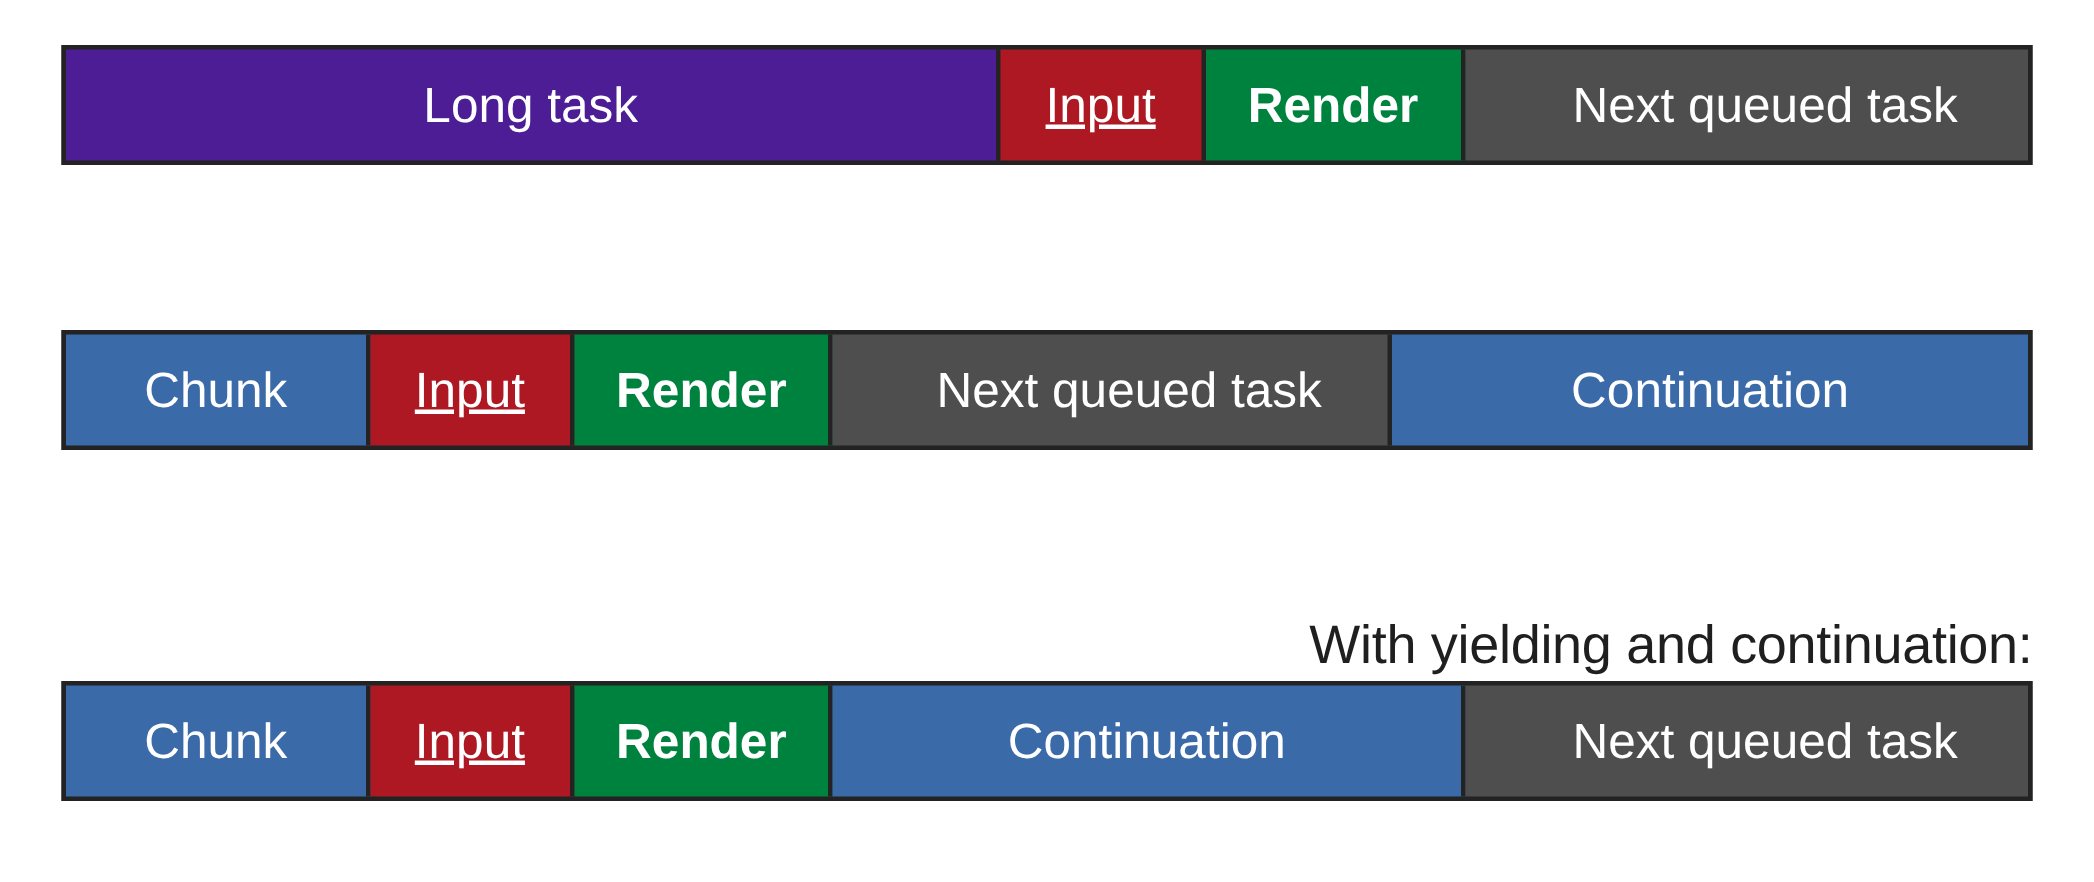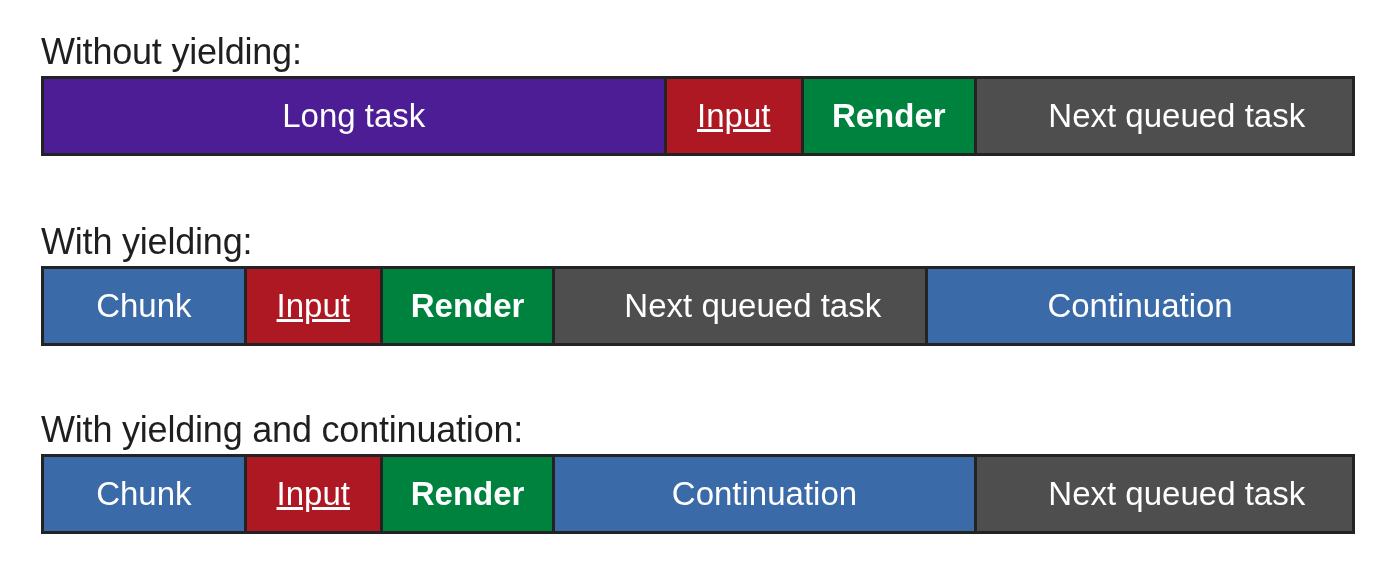--- a/index.html
+++ b/index.html
@@ -24,21 +24,21 @@
 
   .row {
     position: absolute;
     left: 41px;
     width: 1314px;
   }
 
   
   .row-0 { top: 30px; }
   .row-1 { top: 220px; }
-  .row-2 { top: 408px; }
+  .row-2 { top: 408px; text-align: right; }
 
   .row-heading {
     font-size: 36px;
     line-height: 44px;
     color: #1f1f1f;
     letter-spacing: -0.2px;
     white-space: nowrap;
     font-weight: 400;
     height: 46px;
   }
@@ -77,39 +77,37 @@
   .c-red   { background: #ad1823; text-decoration: underline; }
   .c-green { background: #00823f; font-weight: bold; }
   .c-gray  { background: #4e4e4e; padding-left: 25px; }
 </style>
 </head>
 <body>
 
 <div id="diagram">
 
   <div class="row row-0">
-    <div class="row-heading">Without yielding:</div>
     <div class="timeline">
       <div class="segment c-blue" style="flex: 0 0 47.6%; background-color: #4c1d95;">
         <span class="seg-label">Long task</span>
       </div>
       <div class="segment c-red" style="flex: 0 0 10.5%; background-color: rgb(173, 24, 35);">
         <span class="seg-label">Input</span>
       </div>
       <div class="segment c-green" style="flex: 0 0 13.2%; background-color: rgb(0, 130, 63);">
         <span class="seg-label">Render</span>
       </div>
       <div class="segment c-gray" style="flex: 0 0 28.7%; background-color: rgb(78, 78, 78);">
         <span class="seg-label">Next queued task</span>
       </div>
     </div>
   </div>
 
   <div class="row row-1">
-    <div class="row-heading">With yielding:</div>
     <div class="timeline">
       <div class="segment c-blue" style="flex: 0 0 15.5%; background-color: rgb(59, 106, 168);">
         <span class="seg-label">Chunk</span>
       </div>
       <div class="segment c-red" style="flex: 0 0 10.4%; background-color: rgb(173, 24, 35);">
         <span class="seg-label">Input</span>
       </div>
       <div class="segment c-green" style="flex: 0 0 13.2%; background-color: rgb(0, 130, 63);">
         <span class="seg-label">Render</span>
       </div>

